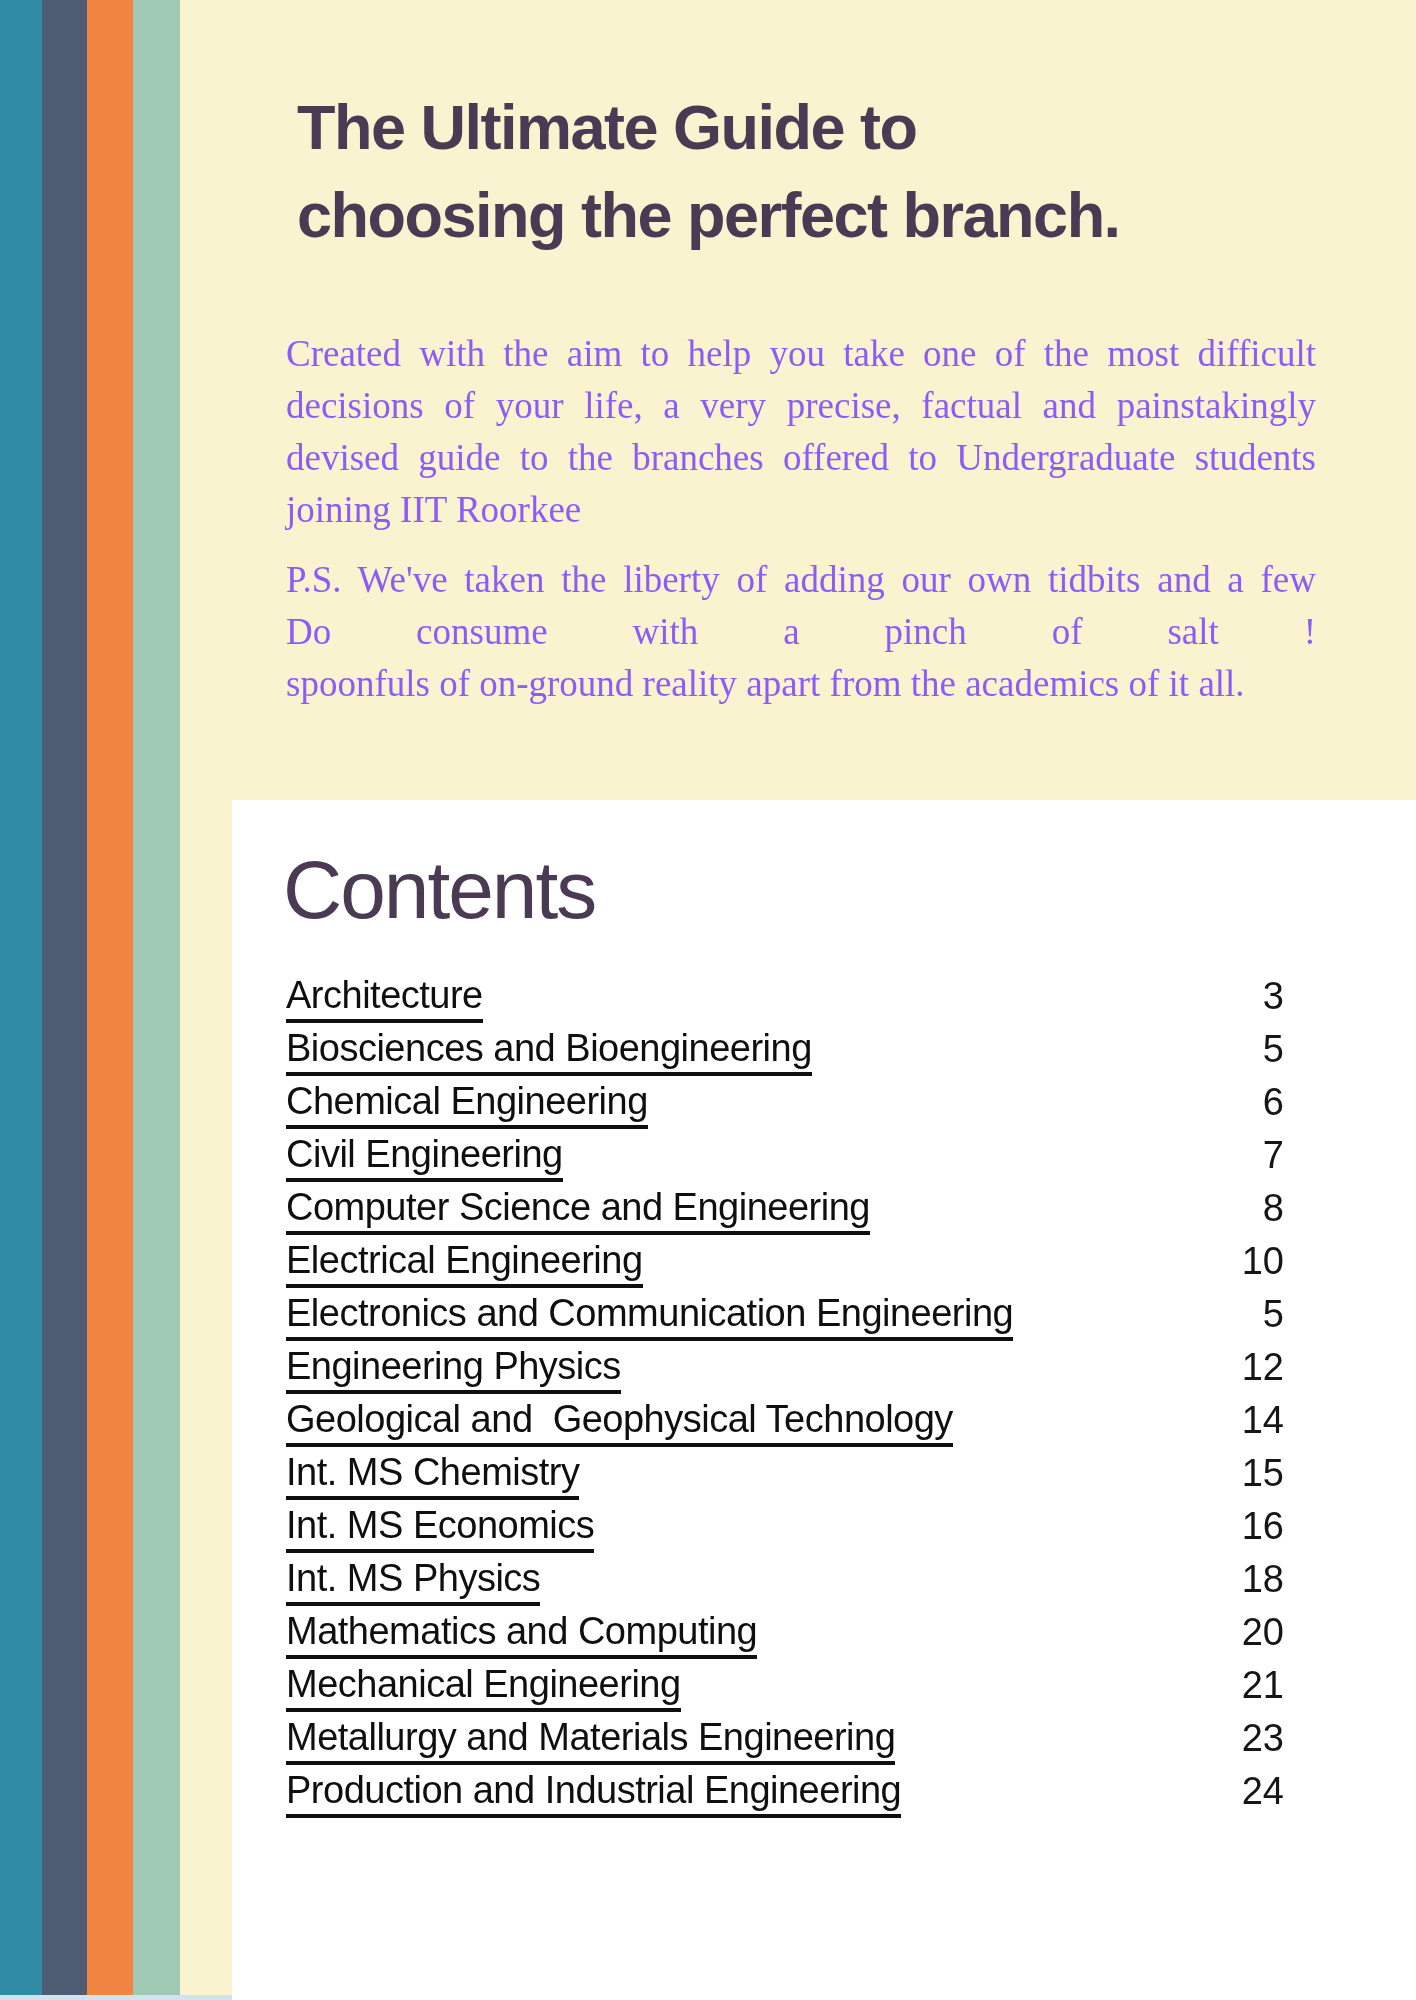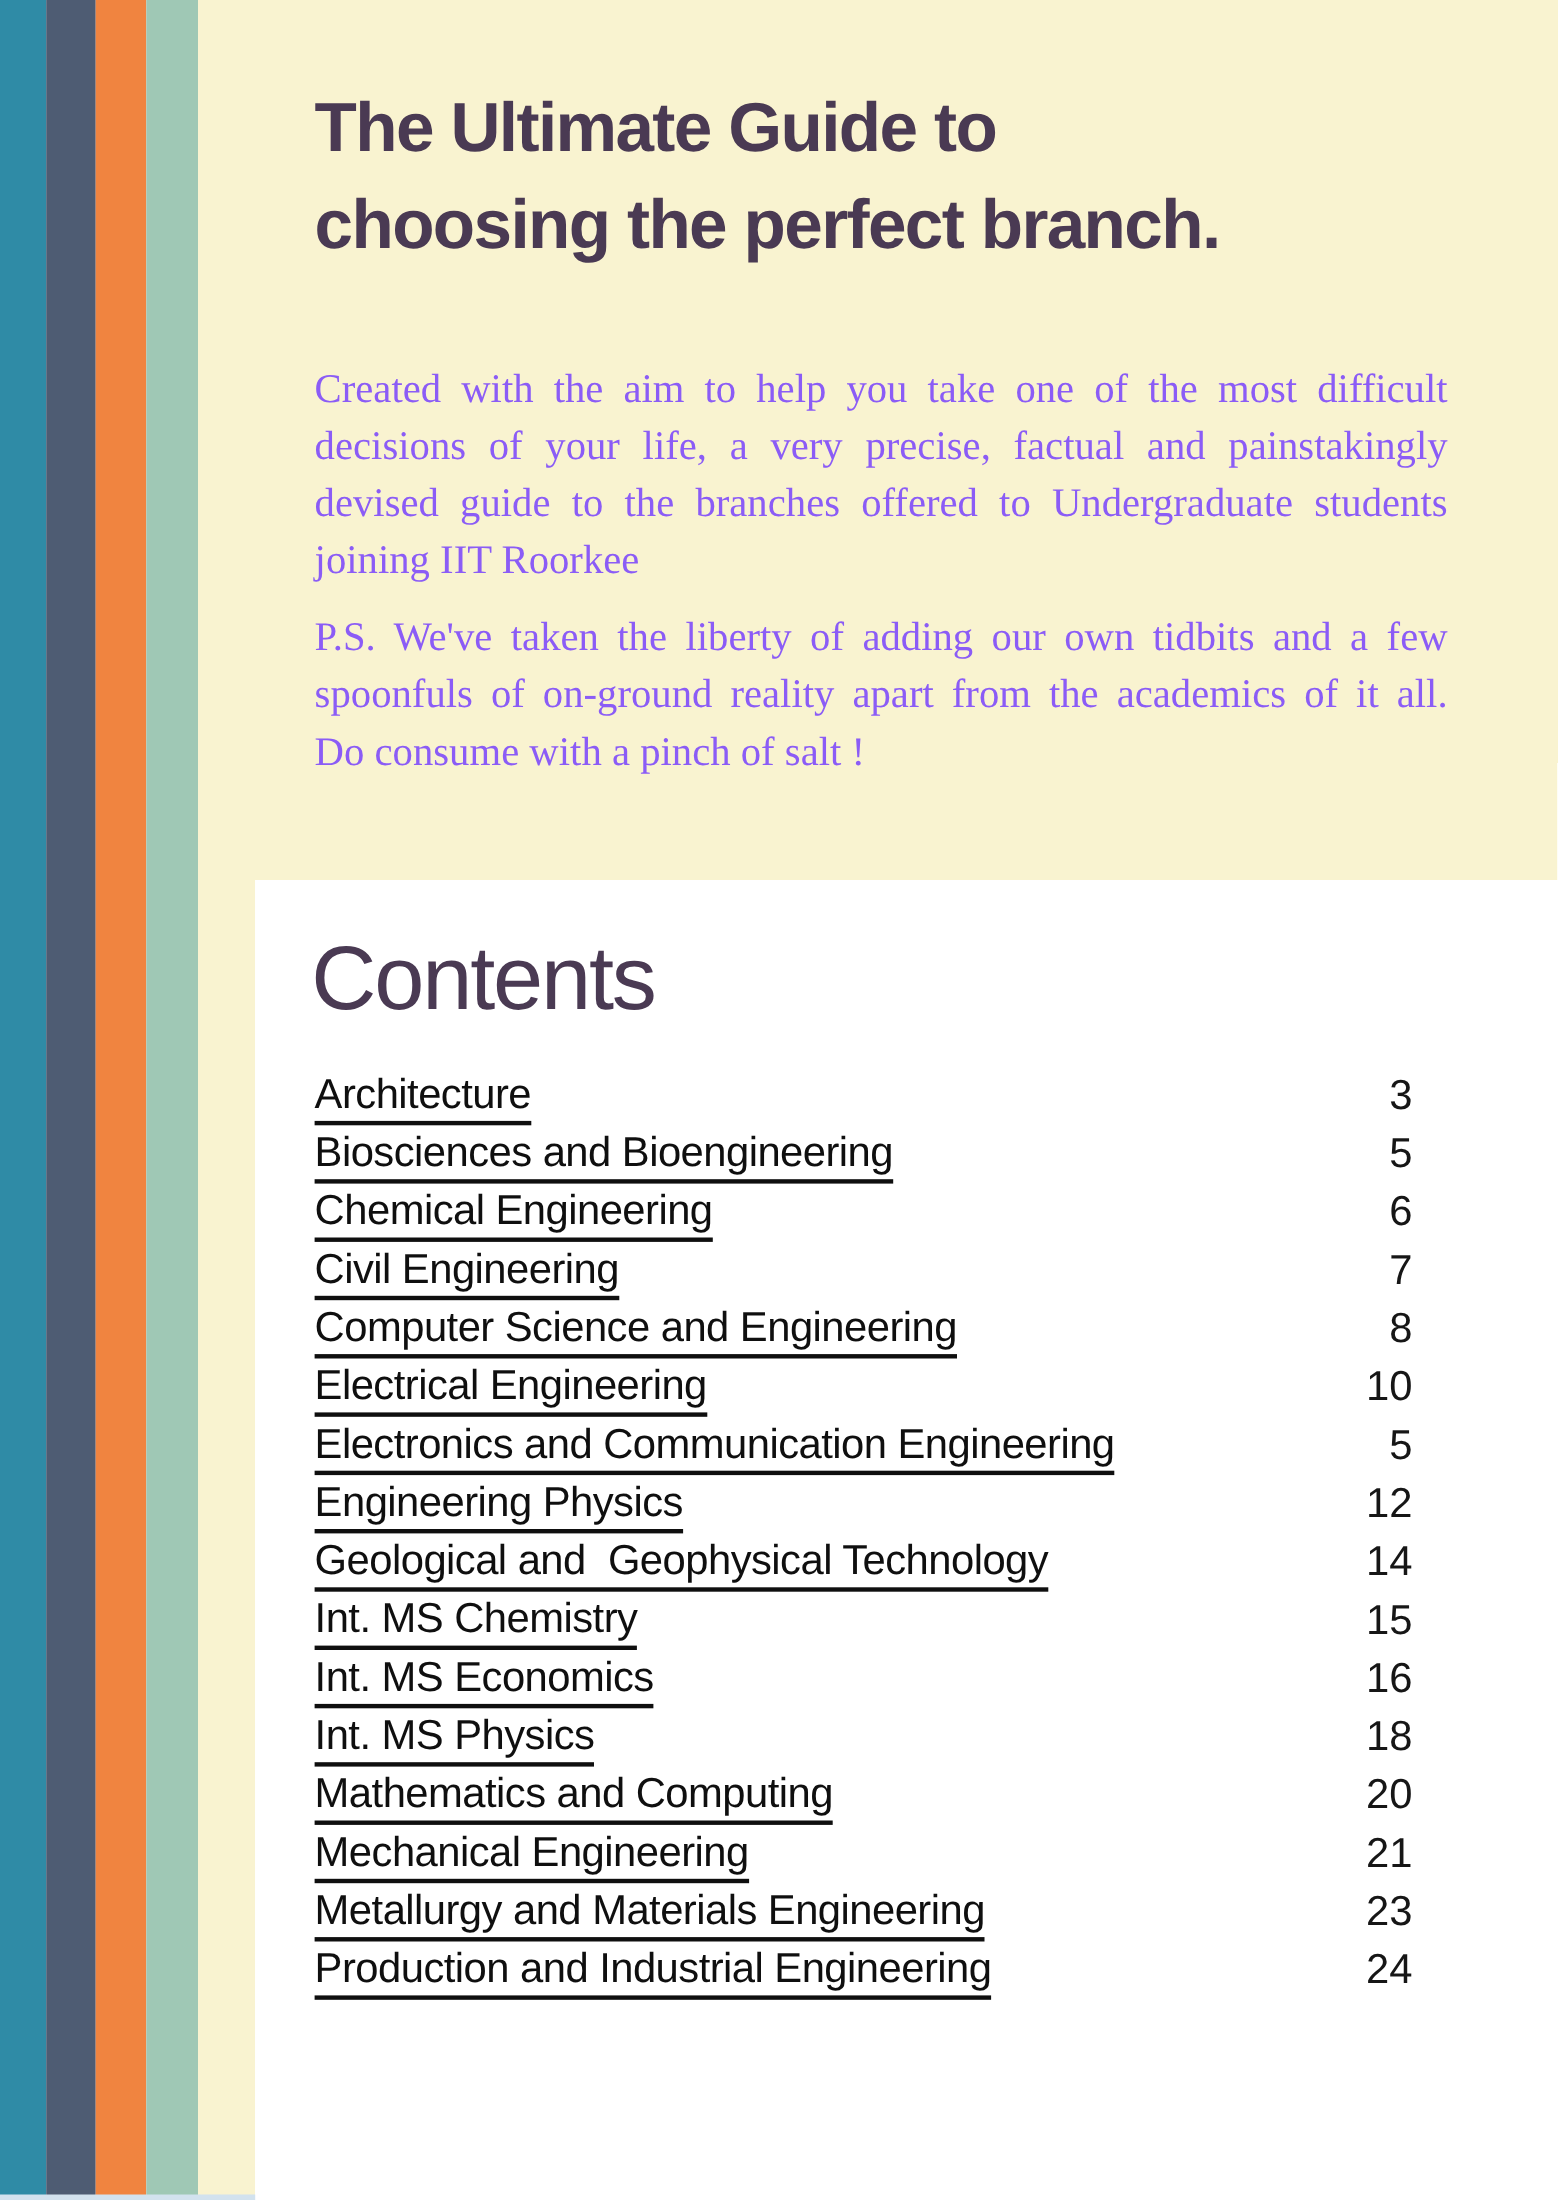--- a/index.html
+++ b/index.html
@@ -11,21 +11,21 @@
   .stripe.slate{left:42px;width:45px;background:#4E5C73;}
   .stripe.orange{left:87px;width:46px;background:#F08440;}
   .stripe.sage{left:133px;width:47px;background:#9FC8B5;}
   .stripe.cream{left:180px;width:52px;background:#F9F3D0;}
 
   .cream-band{position:absolute;left:180px;top:0;width:1236px;height:800px;background:#F9F3D0;}
   .white-panel{position:absolute;left:232px;top:800px;width:1184px;height:1200px;background:#ffffff;}
   .bottom-sliver{position:absolute;left:0;top:1995px;width:232px;height:5px;background:#D2E2EE;}
 
   
-  .doc-title{position:absolute;left:286px;top:72px;width:1040px;margin:0;
+  .doc-title{position:absolute;left:286px;top:72px;width:1040px;margin:11px;
     font-family:"Liberation Sans",sans-serif;font-weight:700;font-size:63px;line-height:88px;
     color:#4A3A53;letter-spacing:-1.5px;}
 
   
   .para{position:absolute;left:286px;width:1030px;
     font-family:"Liberation Serif",serif;font-size:37px;line-height:52px;color:#8b5cf6;}
   .para .para-line{text-align:justify;text-align-last:justify;}
   .para .para-line:last-child{text-align-last:left;}
   .p1{top:328px;}
   .p2{top:554px;}
@@ -64,22 +64,22 @@
 
   <div class="para p1">
       <div class="para-line">Created with the aim to help you take one of the most difficult</div>
       <div class="para-line">decisions of your life, a very precise, factual and painstakingly</div>
       <div class="para-line">devised guide to the branches offered to Undergraduate students</div>
       <div class="para-line">joining IIT Roorkee</div>
     </div>
 
   <div class="para p2">
       <div class="para-line">P.S. We've taken the liberty of adding our own tidbits and a few</div>
+      <div class="para-line">Do consume with a pinch of salt !</div>
       <div class="para-line">spoonfuls of on-ground reality apart from the academics of it all.</div>
-      <div class="para-line">Do consume with a pinch of salt !</div>
     </div>
 
   <h2 class="contents-heading">Contents</h2>
 
   <div class="toc">
       <div class="toc-row">
       <a class="toc-link">Architecture</a>
       <span class="toc-page">3</span>
     </div>
       <div class="toc-row">

